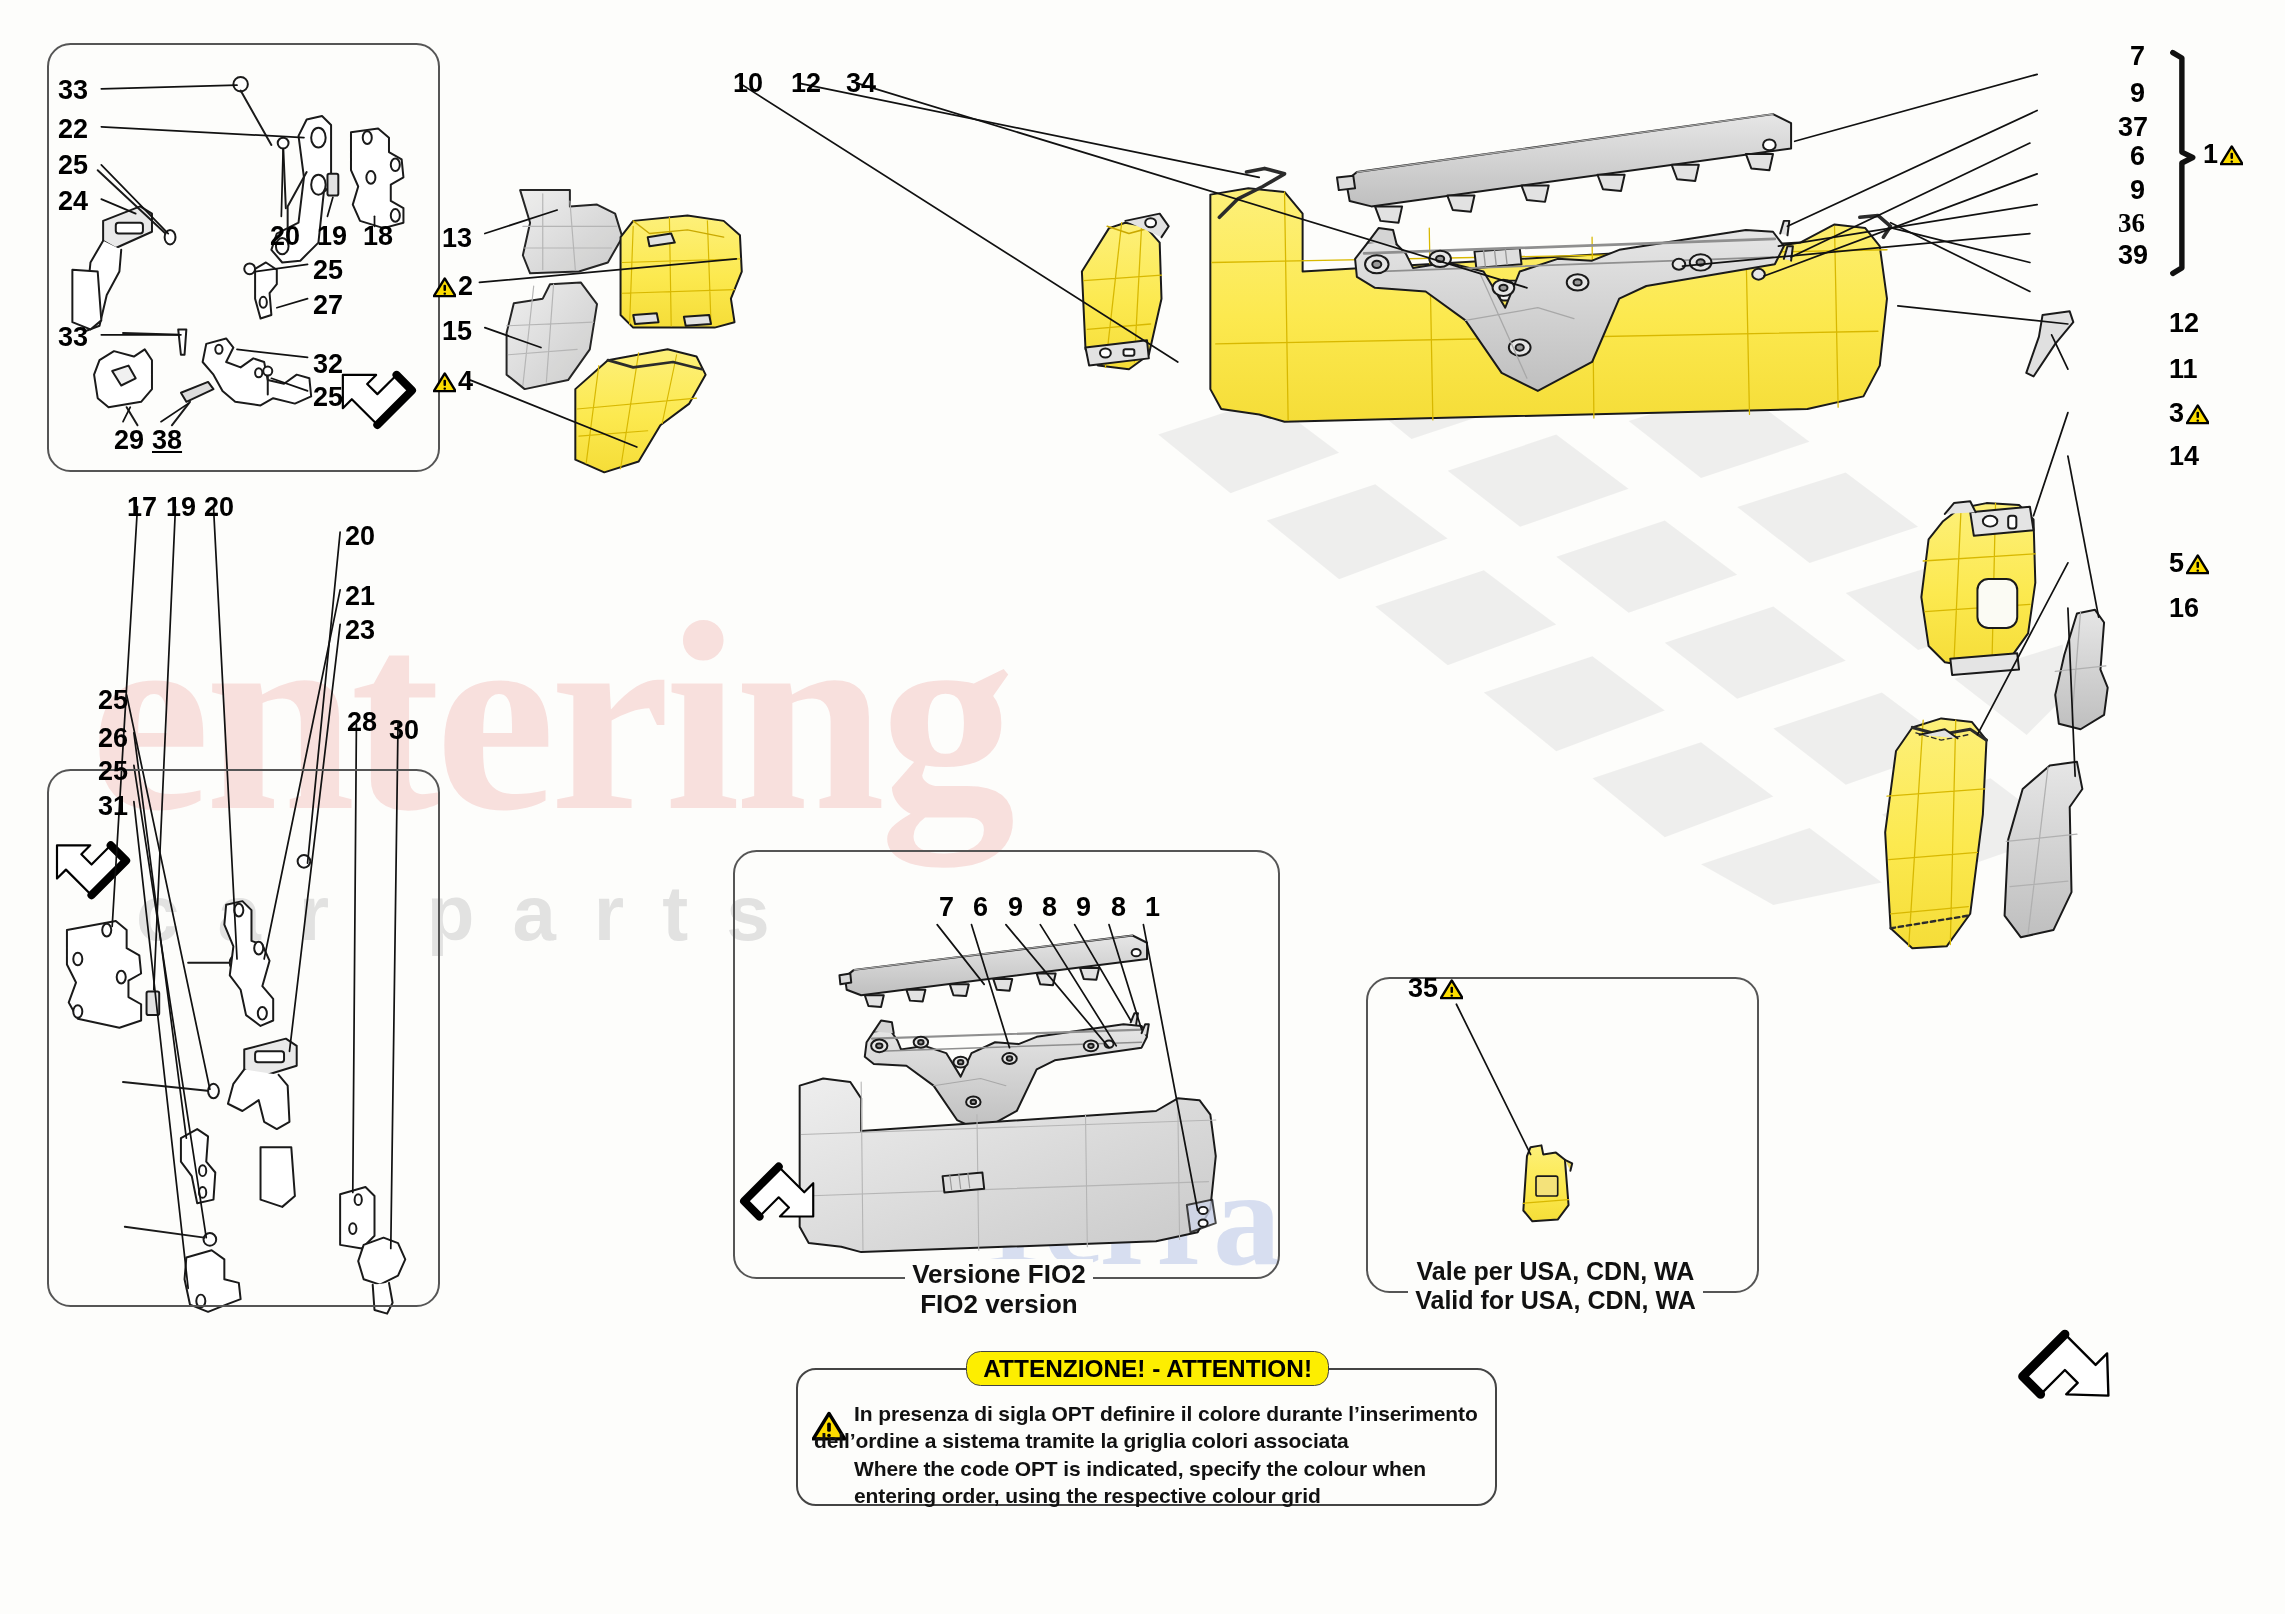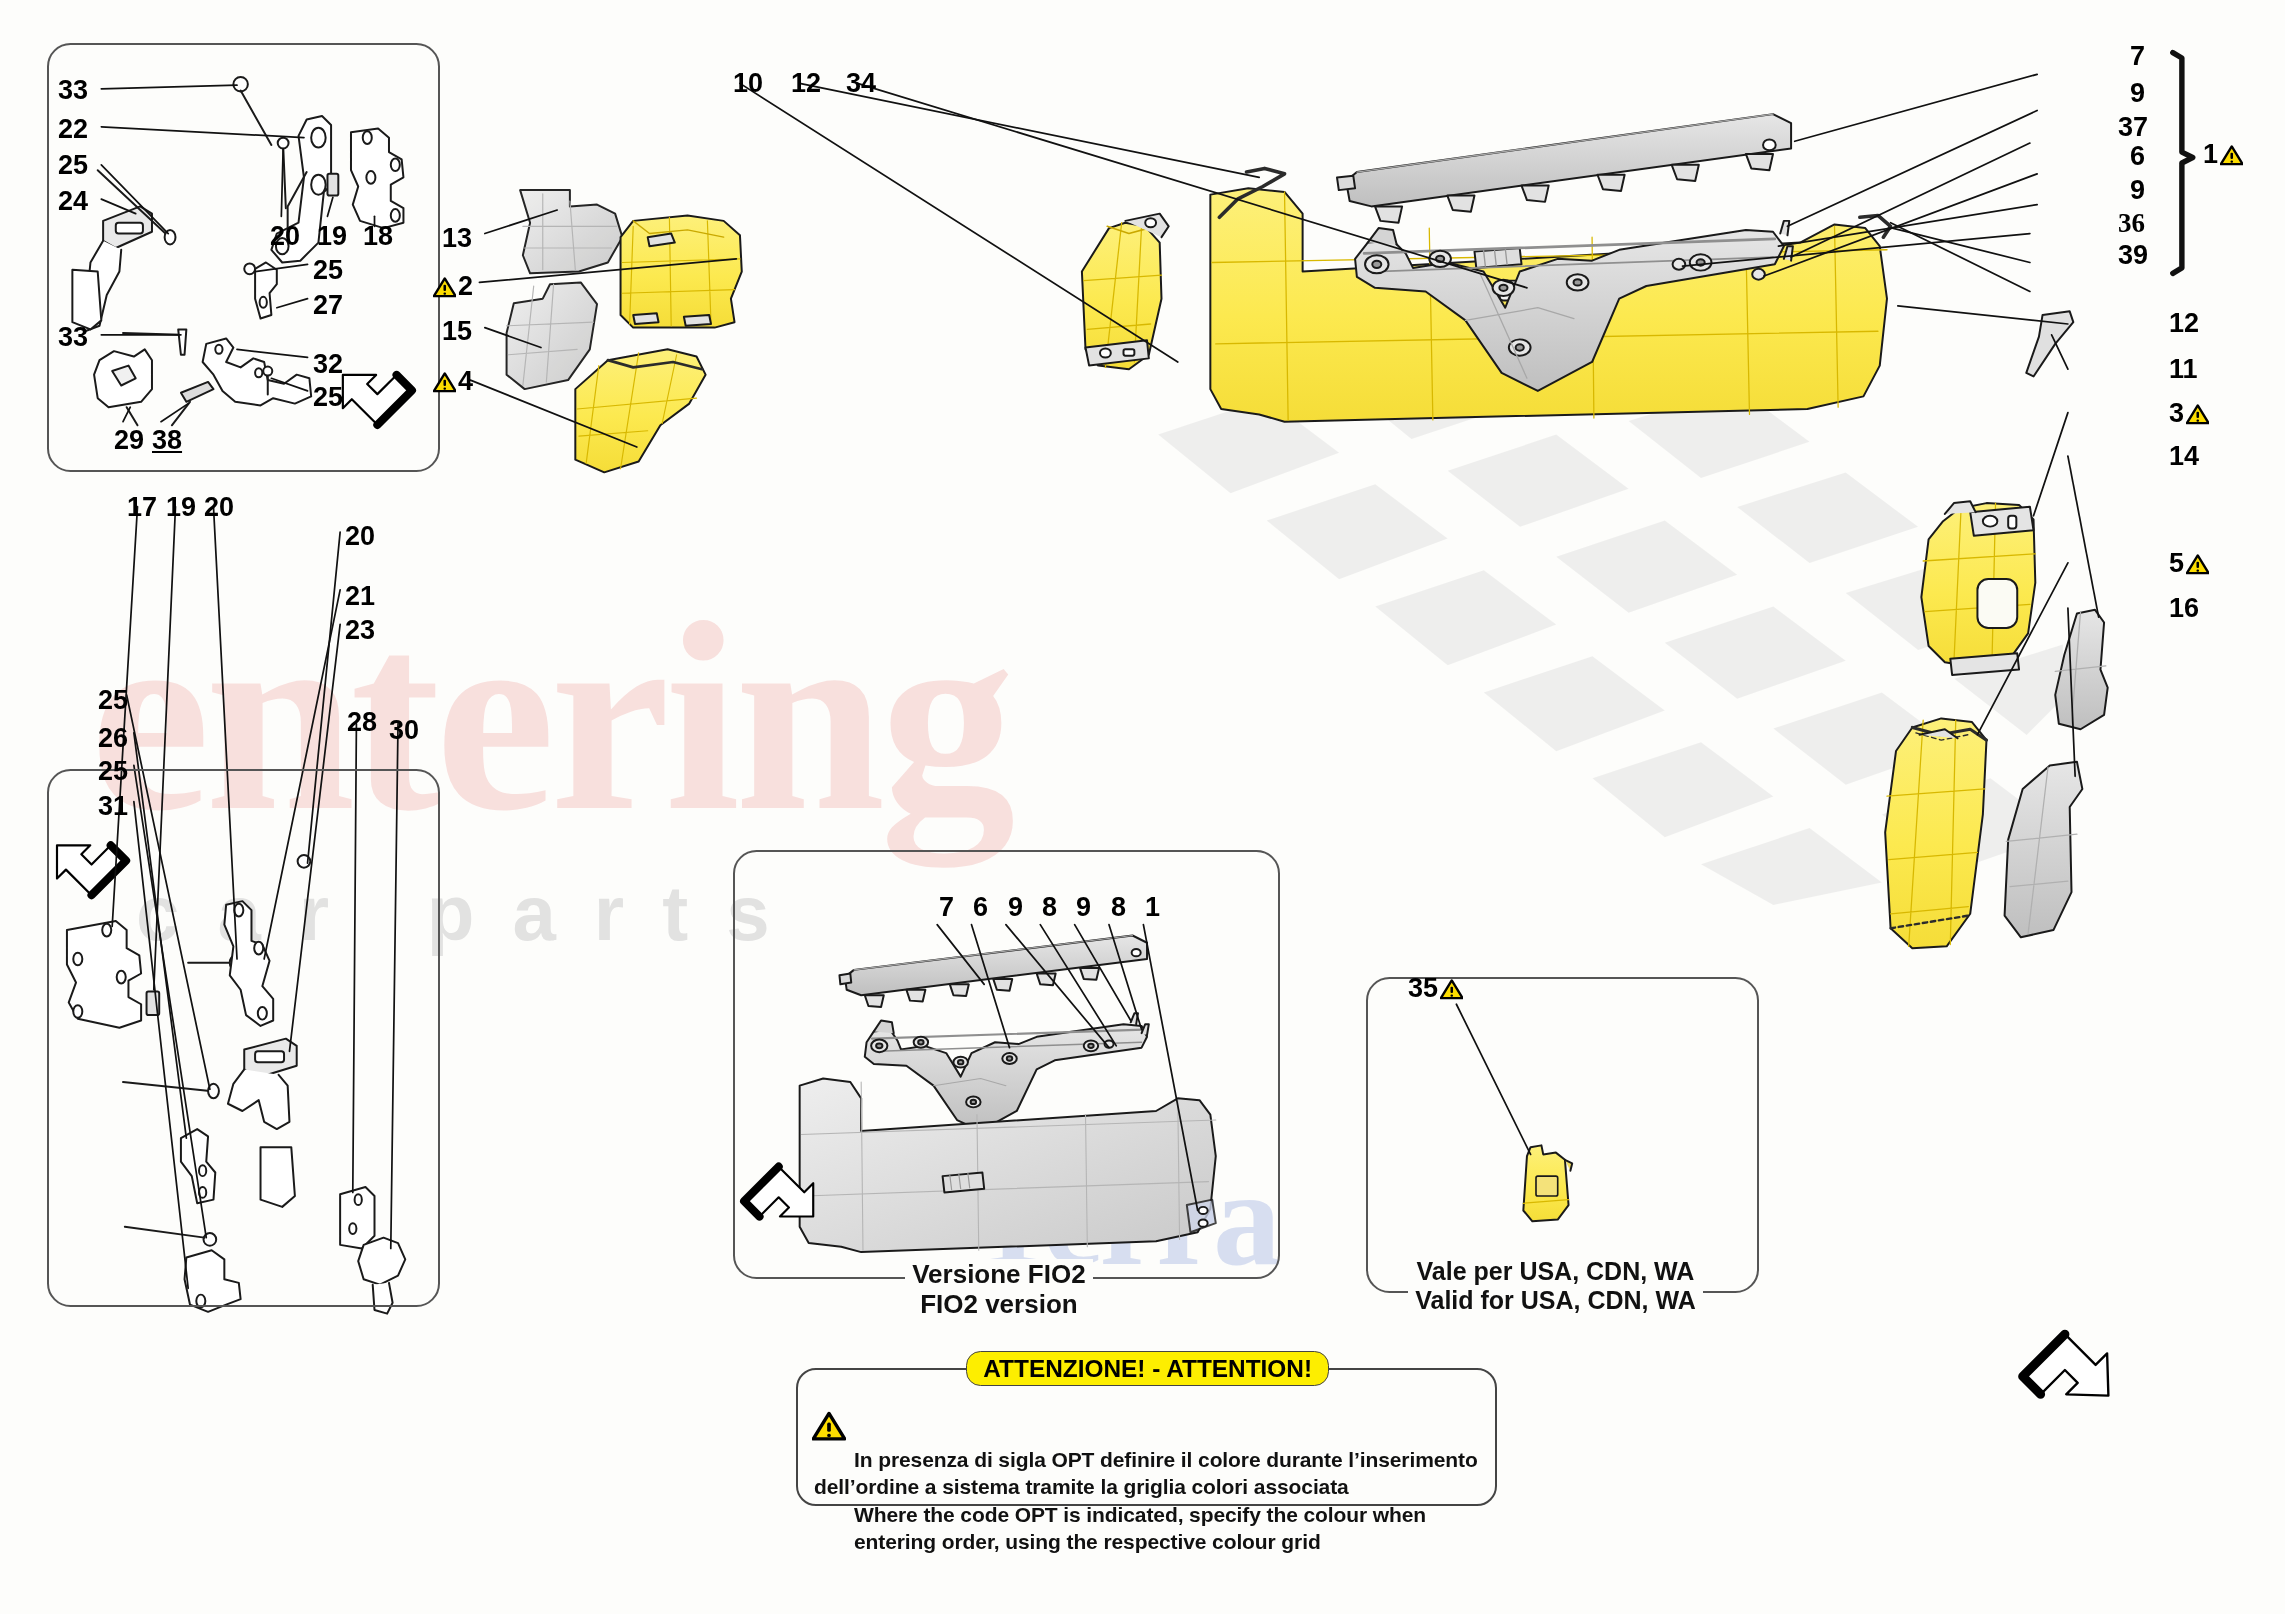--- a/index.html
+++ b/index.html
@@ -40,21 +40,21 @@
   .attn-box{
     position:absolute;border:2.3px solid #444;border-radius:20px;background:#fdfdfb;
   }
   .attn-pill{
     position:absolute;background:#fdee00;border:1.8px solid #444;border-radius:14.5px;
     font-weight:bold;font-size:24.4px;color:#000;padding:2.7px 16.3px;white-space:nowrap;
     text-align:center;
   }
   .attn-text{
     position:absolute;font-size:21px;font-weight:bold;color:#111;line-height:1.30;
-    white-space:pre-line;letter-spacing:-0.1px;margin-top:46px;
+    white-space:pre-line;letter-spacing:-0.1px;
   }
   .usa-cap{
     position:absolute;font-weight:bold;font-size:25px;color:#111;text-align:center;
     line-height:1.16;background:#fdfdfb;padding:0 7.2px;white-space:nowrap;
   }
   .fio-cap{
     position:absolute;font-weight:bold;font-size:26px;color:#111;text-align:center;
     line-height:1.16;background:#fdfdfb;padding:0 7.2px;white-space:nowrap;
   }
 </style>

